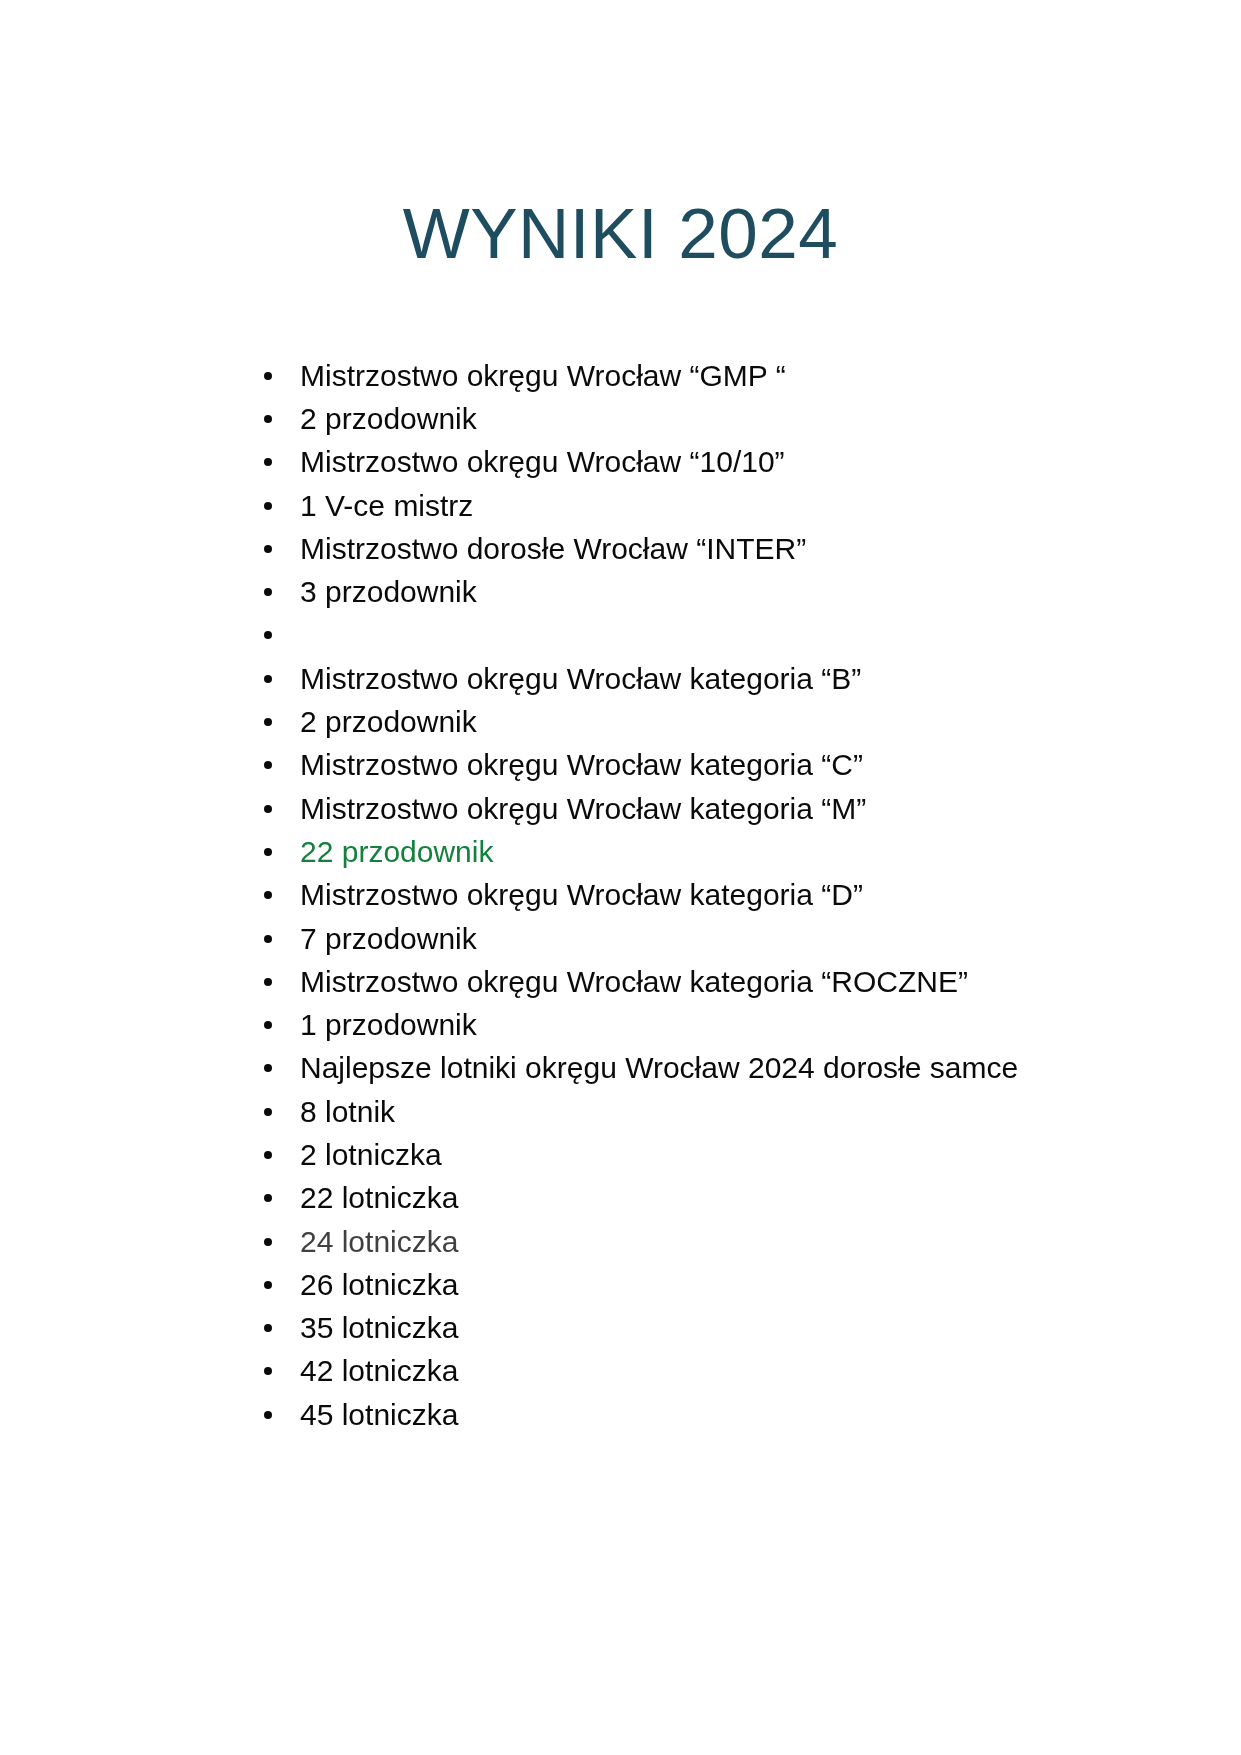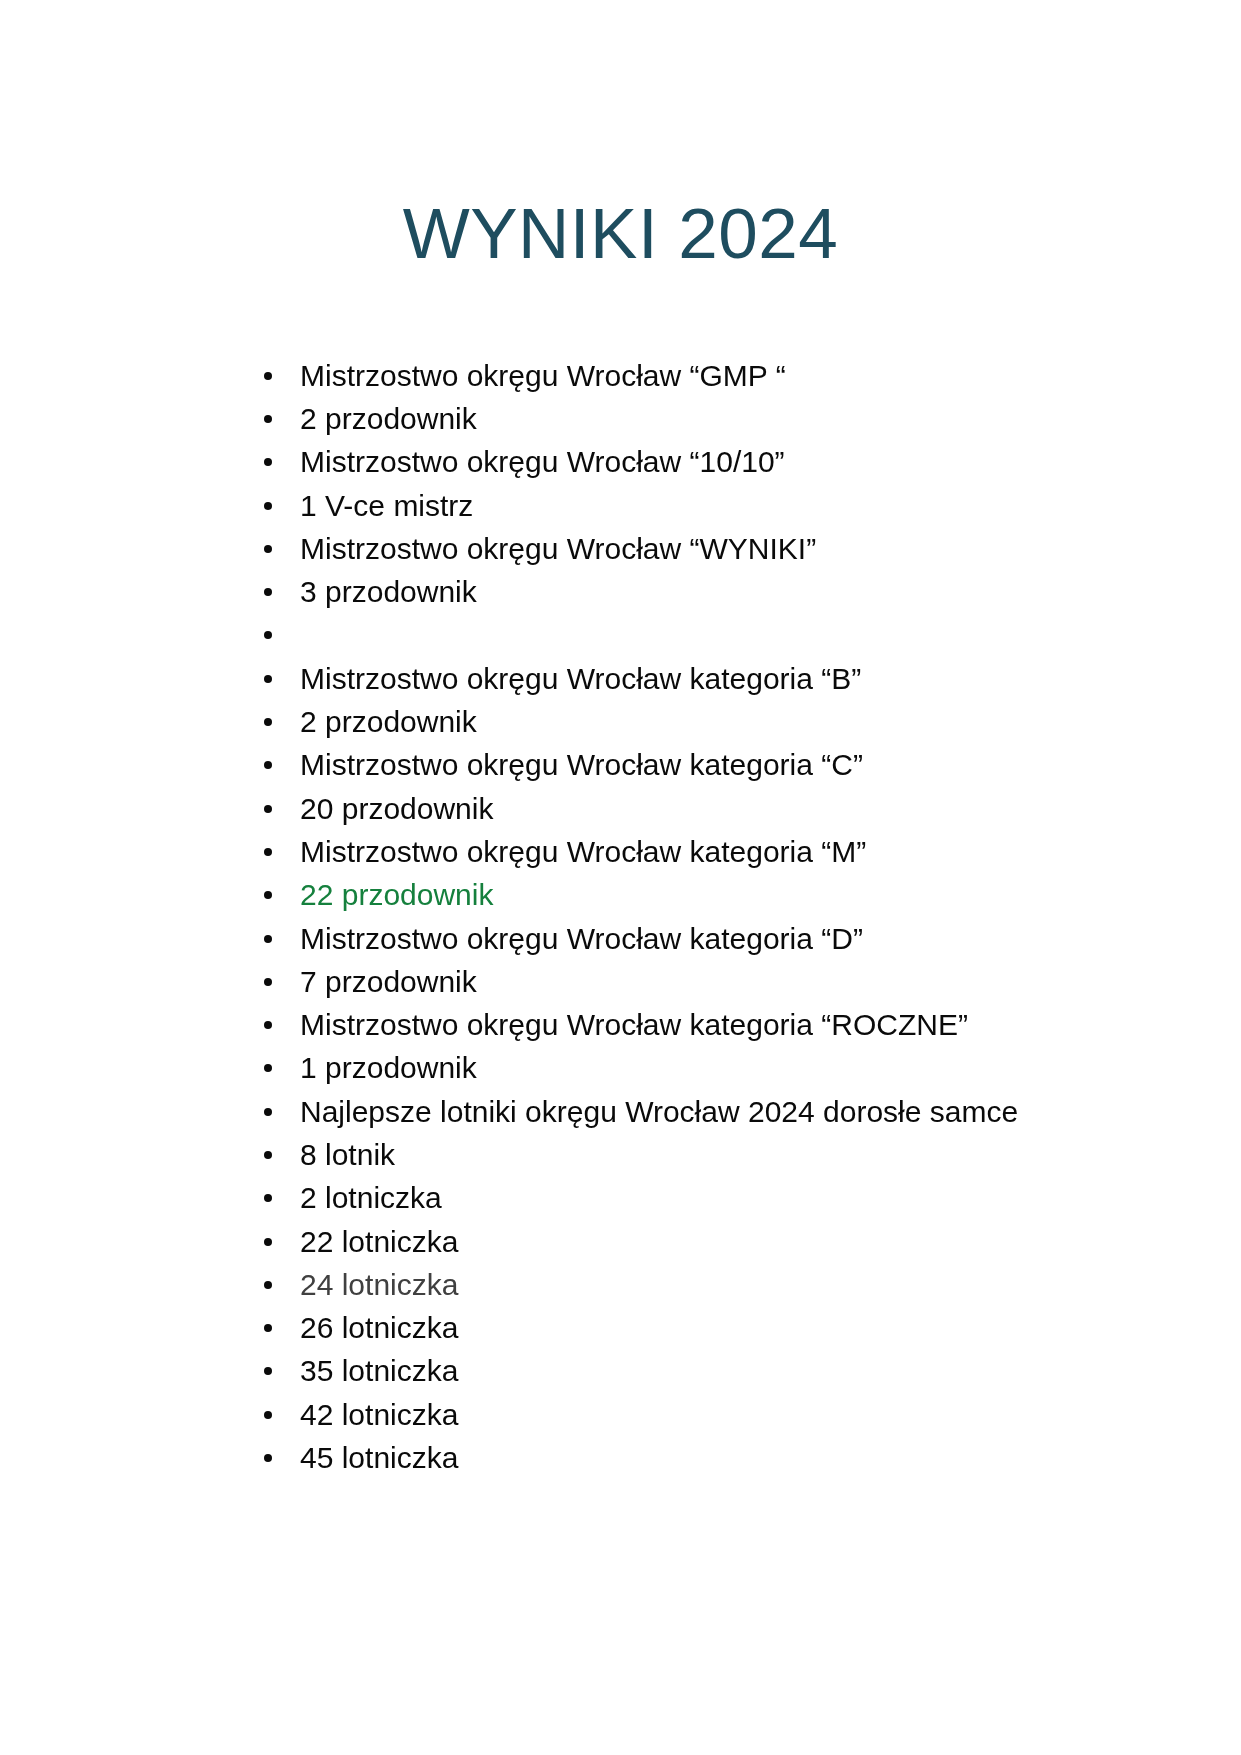--- a/index.html
+++ b/index.html
@@ -73,44 +73,40 @@
       <li>
         <span class="bullet" style="background: rgb(10, 10, 10);"></span>
         <span class="item-text" style="color: rgb(10, 10, 10);">Mistrzostwo okręgu Wrocław “10/10”</span>
       </li>
       <li>
         <span class="bullet" style="background: rgb(10, 10, 10);"></span>
         <span class="item-text" style="color: rgb(10, 10, 10);">1 V-ce mistrz</span>
       </li>
       <li>
         <span class="bullet" style="background: rgb(10, 10, 10);"></span>
-        <span class="item-text" style="color: rgb(10, 10, 10);">Mistrzostwo okręgu Wrocław “WYNIKI”</span>
+        <span class="item-text" style="color: rgb(10, 10, 10);">Mistrzostwo dorosłe Wrocław “INTER”</span>
       </li>
       <li>
         <span class="bullet" style="background: rgb(10, 10, 10);"></span>
         <span class="item-text" style="color: rgb(10, 10, 10);">3 przodownik</span>
       </li>
       <li>
         <span class="bullet" style="background: rgb(10, 10, 10);"></span>
       </li>
       <li>
         <span class="bullet" style="background: rgb(10, 10, 10);"></span>
         <span class="item-text" style="color: rgb(10, 10, 10);">Mistrzostwo okręgu Wrocław kategoria “B”</span>
       </li>
       <li>
         <span class="bullet" style="background: rgb(10, 10, 10);"></span>
         <span class="item-text" style="color: rgb(10, 10, 10);">2 przodownik</span>
       </li>
       <li>
         <span class="bullet" style="background: rgb(10, 10, 10);"></span>
         <span class="item-text" style="color: rgb(10, 10, 10);">Mistrzostwo okręgu Wrocław kategoria “C”</span>
-      </li>
-      <li>
-        <span class="bullet" style="background: rgb(10, 10, 10);"></span>
-        <span class="item-text" style="color: rgb(10, 10, 10);">20 przodownik</span>
       </li>
       <li>
         <span class="bullet" style="background: rgb(10, 10, 10);"></span>
         <span class="item-text" style="color: rgb(10, 10, 10);">Mistrzostwo okręgu Wrocław kategoria “M”</span>
       </li>
       <li>
         <span class="bullet" style="background: rgb(10, 10, 10);"></span>
         <span class="item-text" style="color: #15803d;">22 przodownik</span>
       </li>
       <li>

